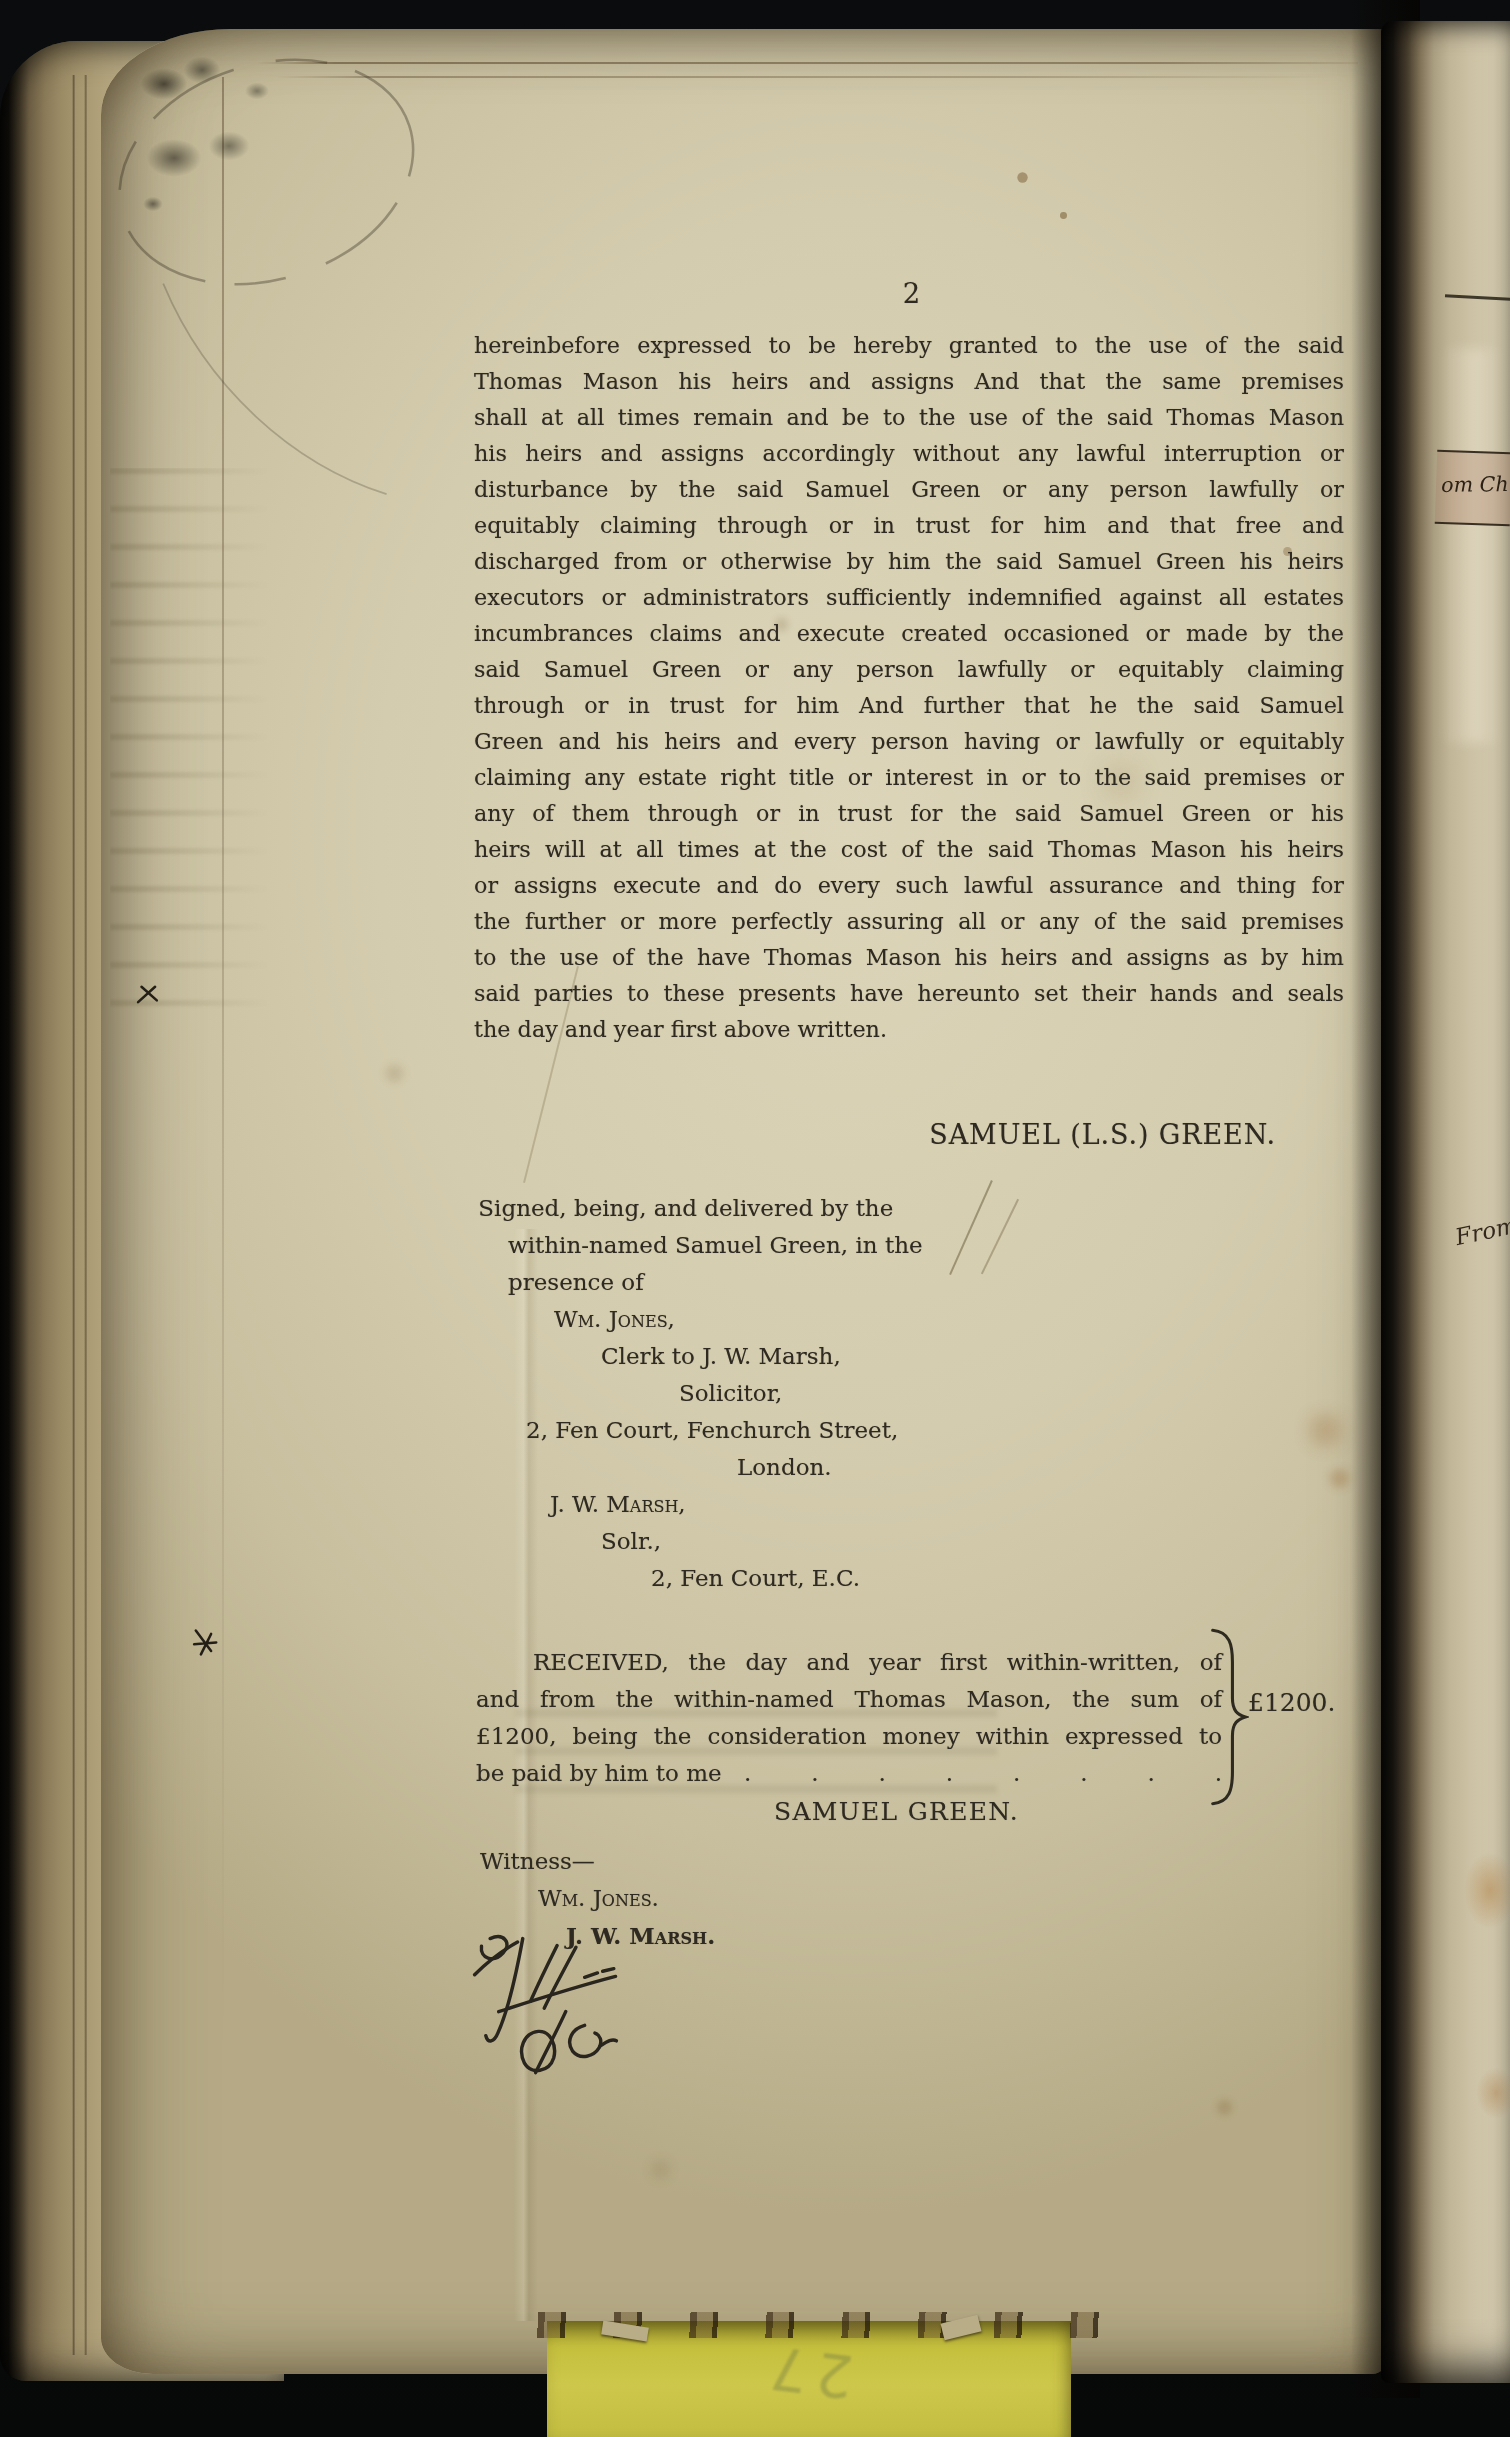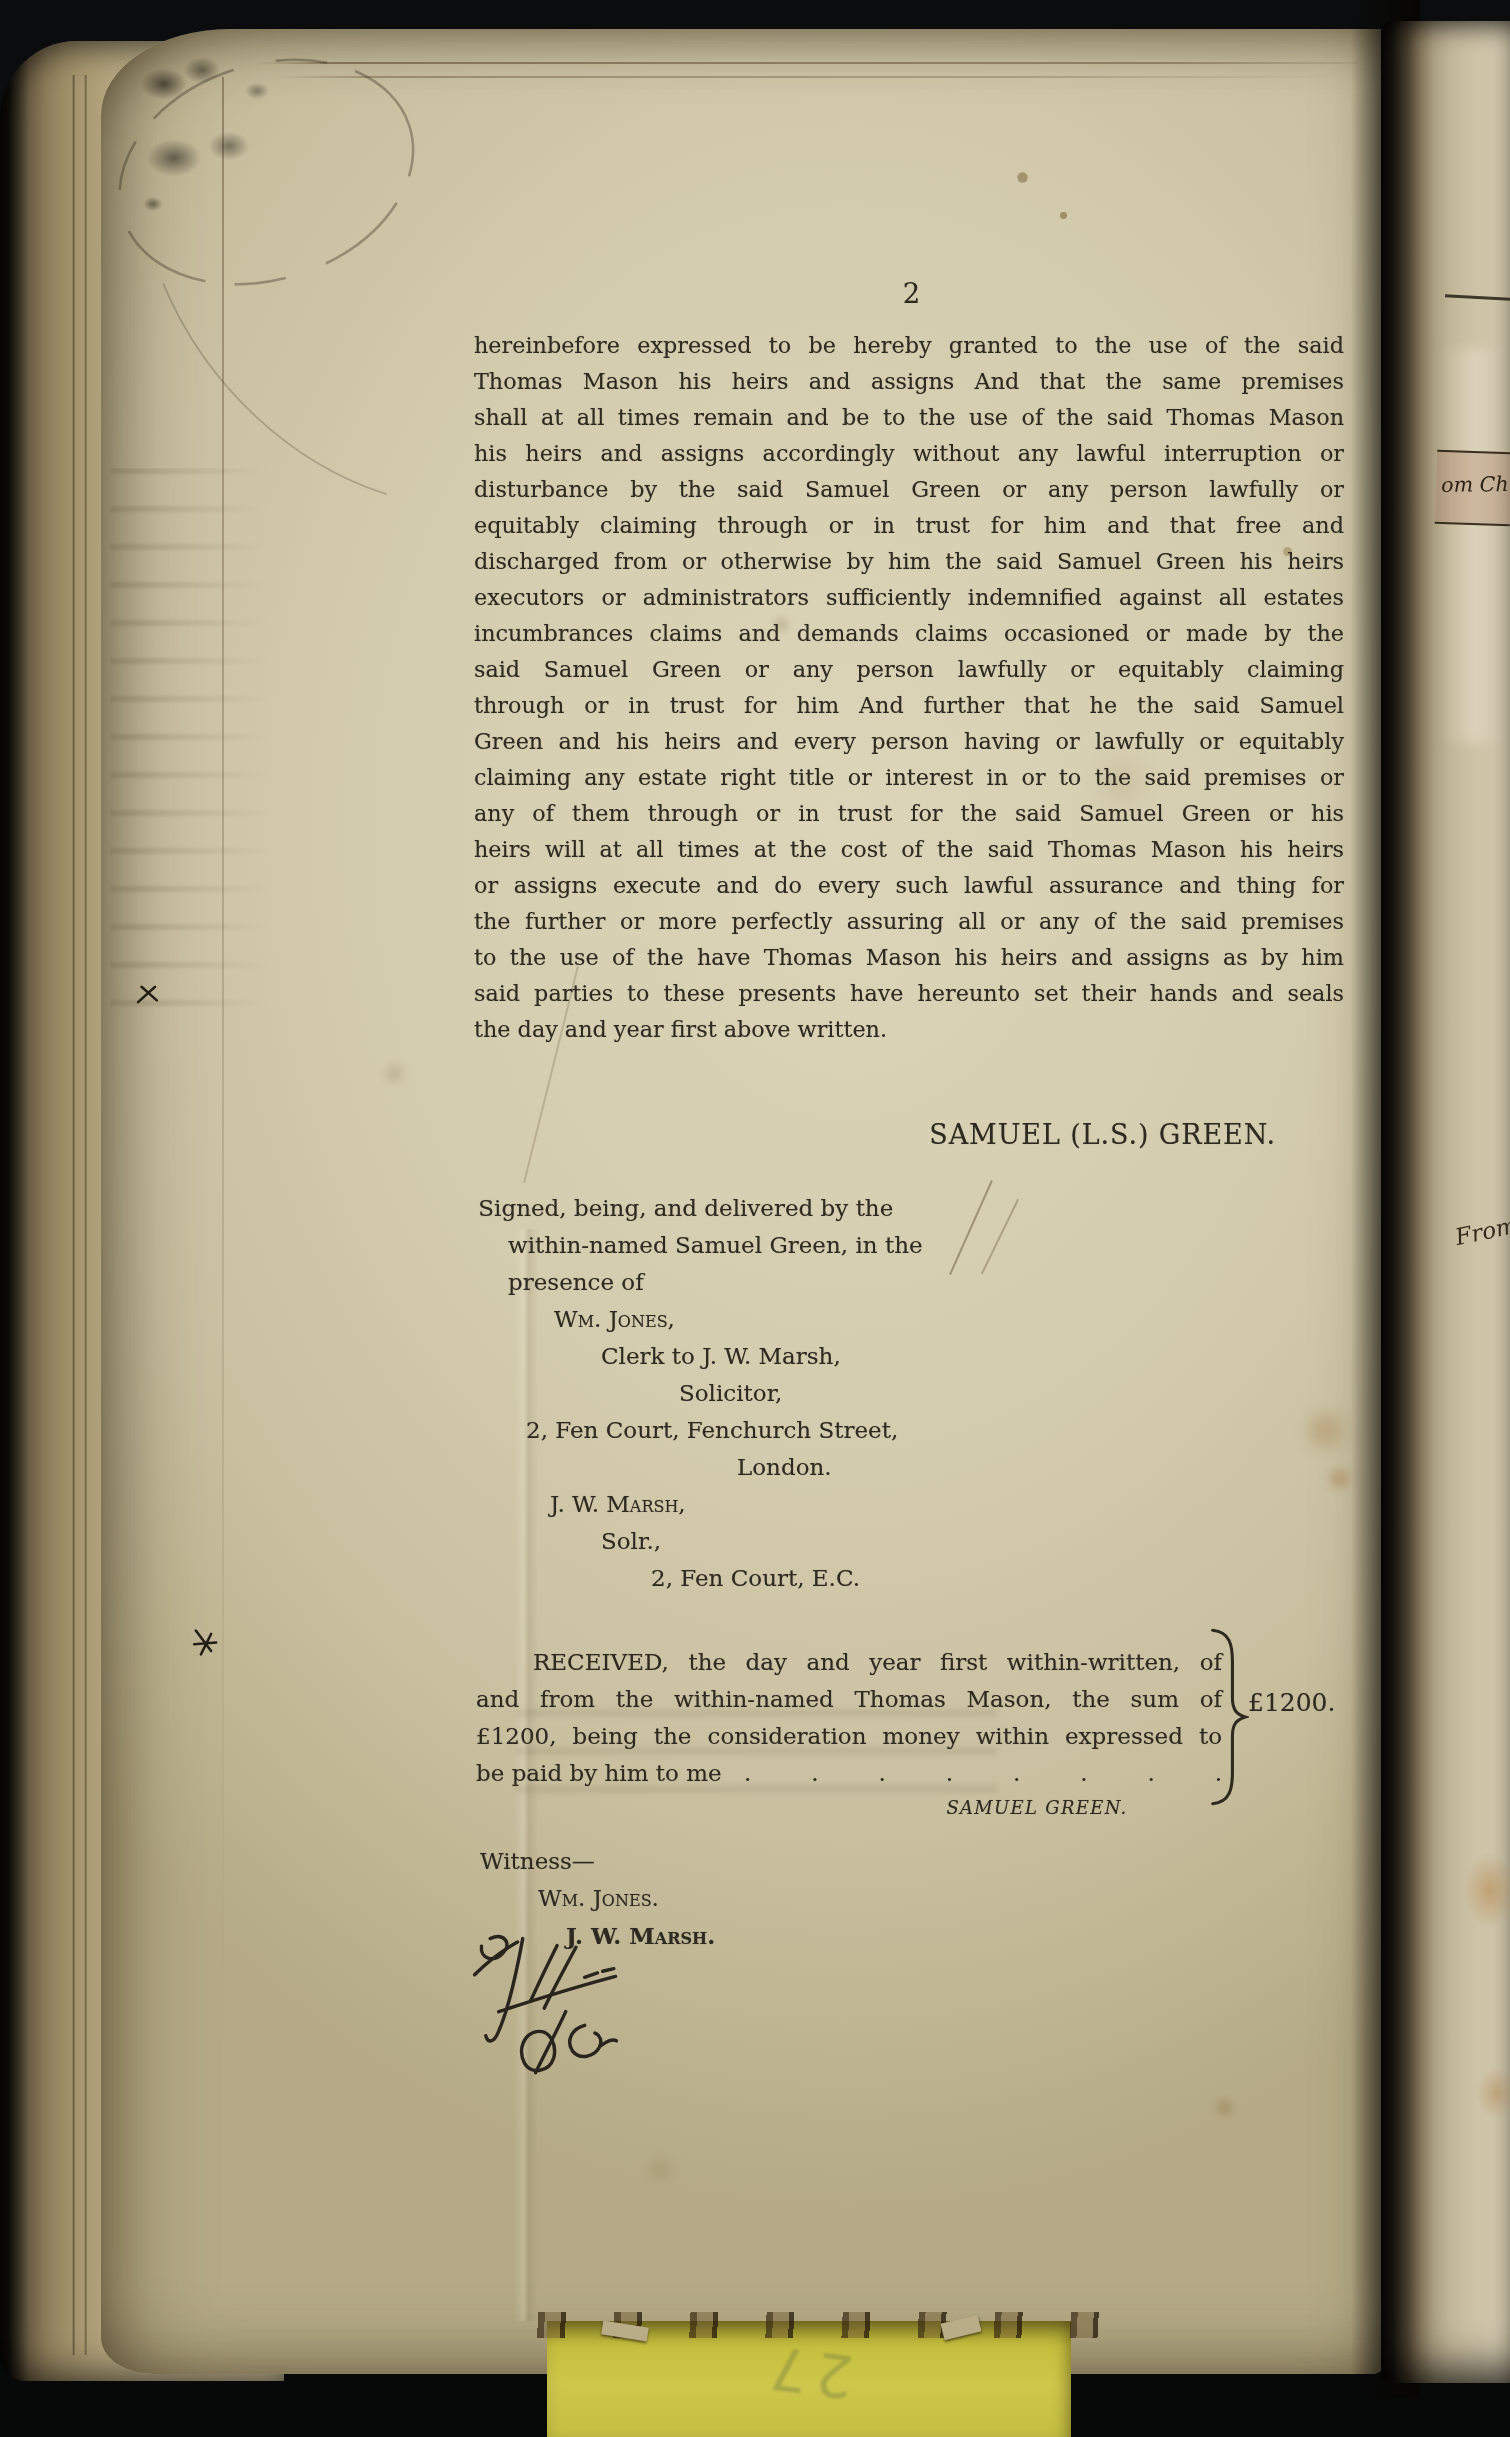--- a/index.html
+++ b/index.html
@@ -104,21 +104,21 @@
   .ml238{margin-left:205px;}.ml60{margin-left:52px;}.ml306{margin-left:263px;}.ml88{margin-left:76px;}.ml206{margin-left:177px;}
   .sc{font-variant:small-caps;}
   .receipt{position:absolute;left:476px;top:1644px;width:746px;font-size:23px;line-height:37px;}
   .rline{text-align:justify;text-align-last:justify;white-space:nowrap;}
   .rline.first{text-indent:57px;}
   .rline4{display:flex;align-items:baseline;}
   .rline4 .txt{white-space:nowrap;}
   .rline4 .dots{flex:1;text-align:justify;text-align-last:justify;padding-left:22.3px;white-space:normal;}
   .brace{position:absolute;left:1209px;top:1626px;}
   .amount{position:absolute;left:1248px;top:1688px;font-size:25px;white-space:nowrap;}
-  .sig-receipt{position:absolute;left:774px;top:1797px;width:526px;text-align:center;font-size:18px;letter-spacing:1.3px;white-space:nowrap;font-style:italic;}
+  .sig-receipt{position:absolute;left:774px;top:1797px;width:526px;text-align:left;font-size:25px;letter-spacing:1.3px;white-space:nowrap;}
   .witness{position:absolute;left:480px;top:1843px;font-size:23px;line-height:37px;}
   .witness div{white-space:nowrap;}
   .ml67{margin-left:58px;}.ml64{margin-left:86px;font-weight:bold;}
   .initials{position:absolute;left:454px;top:1928px;}
   
   .note{position:absolute;left:547px;top:2321px;width:524px;height:117px;
     background:linear-gradient(180deg,#a9a433 0,#c6c03e 22%,#cdc74b 55%,#c3be41 100%);
     box-shadow:inset 0 17px 20.6px -10.3px rgba(40,30,8,.55), inset -12px 0 15.5px -8.6px rgba(60,50,15,.4);}
   .note-num{position:absolute;left:215px;top:15.5px;font-family:"DejaVu Sans",sans-serif;font-size:58px;
     color:rgba(108,118,62,.38);transform:rotate(187deg);filter:blur(1px);letter-spacing:8.6px;}
@@ -166,21 +166,21 @@
 
   <div class="deed ink">
     <div class="pline">hereinbefore expressed to be hereby granted to the use of the said</div>
     <div class="pline">Thomas Mason his heirs and assigns And that the same premises</div>
     <div class="pline">shall at all times remain and be to the use of the said Thomas Mason</div>
     <div class="pline">his heirs and assigns accordingly without any lawful interruption or</div>
     <div class="pline">disturbance by the said Samuel Green or any person lawfully or</div>
     <div class="pline">equitably claiming through or in trust for him and that free and</div>
     <div class="pline">discharged from or otherwise by him the said Samuel Green his heirs</div>
     <div class="pline">executors or administrators sufficiently indemnified against all estates</div>
-    <div class="pline">incumbrances claims and demands claims occasioned or made by the</div>
+    <div class="pline">incumbrances claims and execute created occasioned or made by the</div>
     <div class="pline">said Samuel Green or any person lawfully or equitably claiming</div>
     <div class="pline">through or in trust for him And further that he the said Samuel</div>
     <div class="pline">Green and his heirs and every person having or lawfully or equitably</div>
     <div class="pline">claiming any estate right title or interest in or to the said premises or</div>
     <div class="pline">any of them through or in trust for the said Samuel Green or his</div>
     <div class="pline">heirs will at all times at the cost of the said Thomas Mason his heirs</div>
     <div class="pline">or assigns execute and do every such lawful assurance and thing for</div>
     <div class="pline">the further or more perfectly assuring all or any of the said premises</div>
     <div class="pline">to the use of the have Thomas Mason his heirs and assigns as by him</div>
     <div class="pline">said parties to these presents have hereunto set their hands and seals</div>

